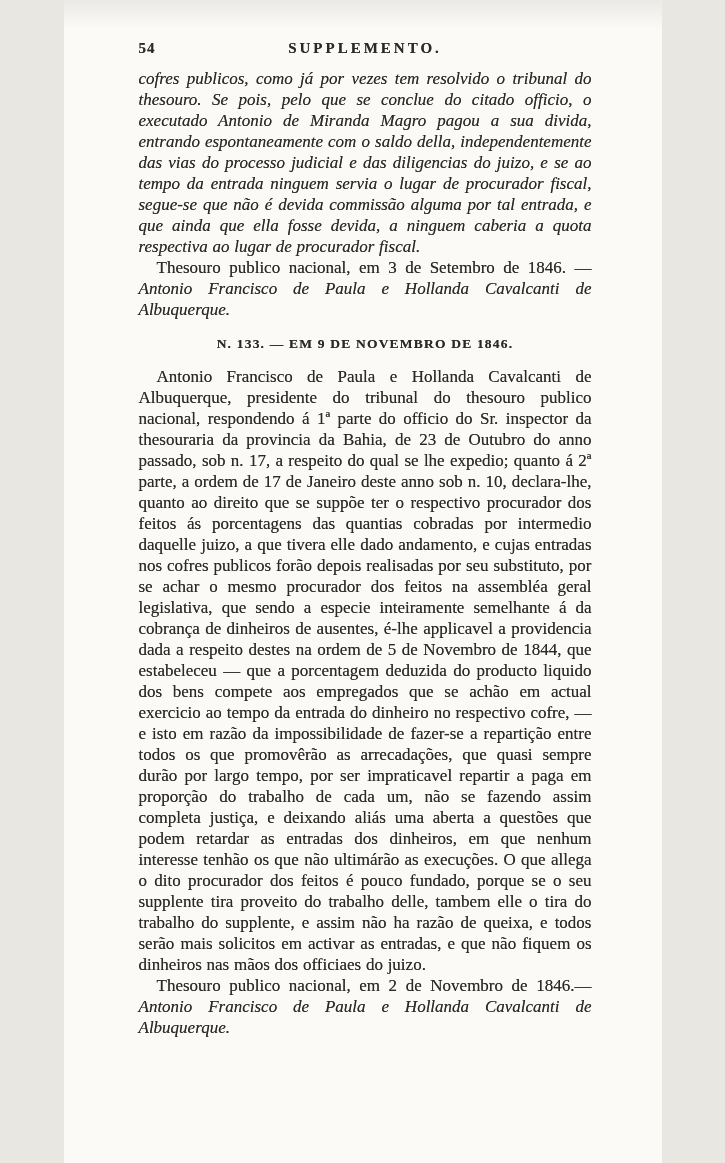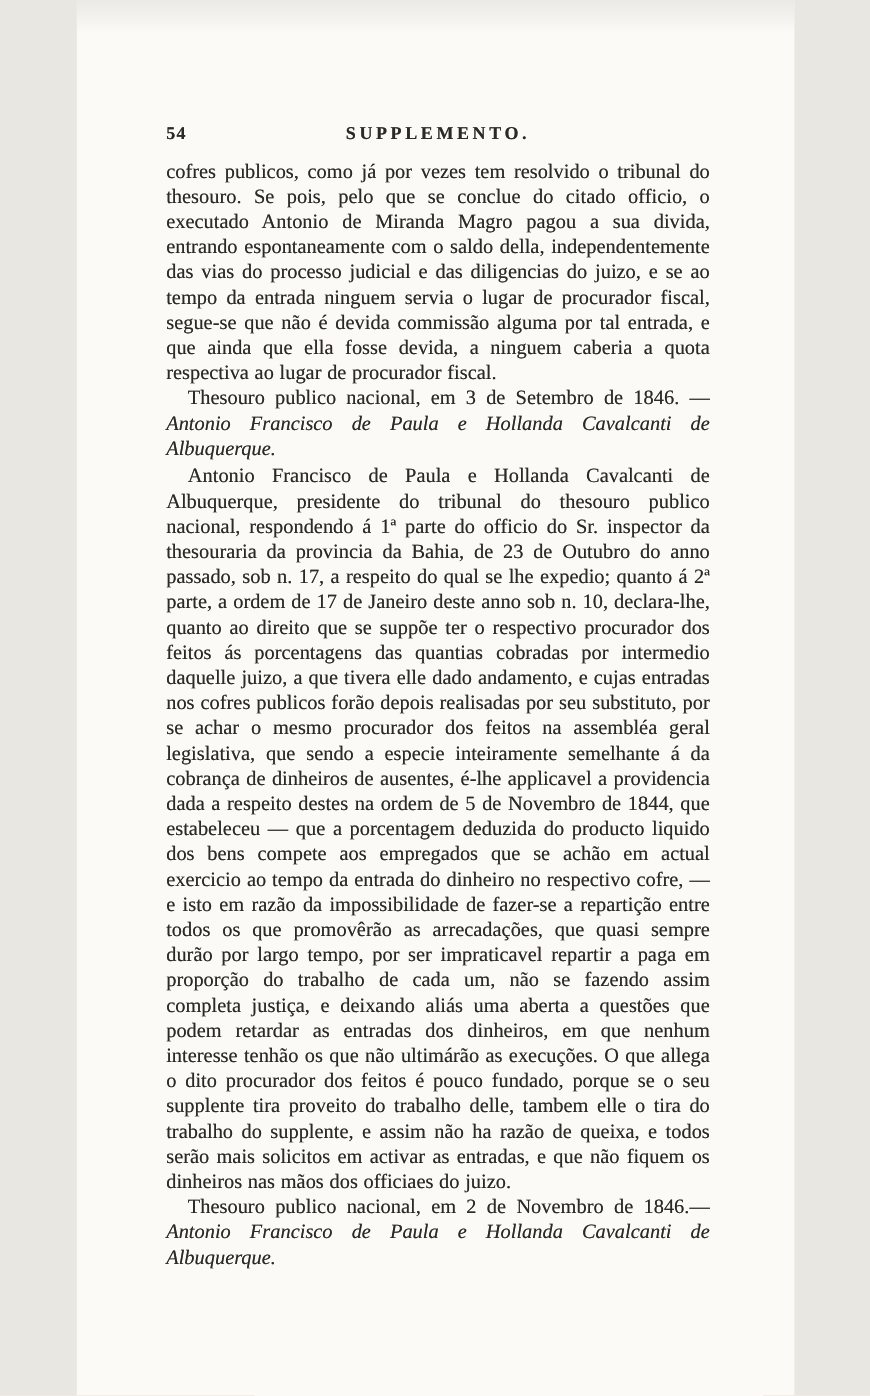--- a/index.html
+++ b/index.html
@@ -7,21 +7,21 @@
     padding: 0;
     background: #e9e7e2;
   }
   .page {
     position: relative;
     width: 598px;
     height: 1163px;
     margin: 0 auto;
     background: #fbfaf6;
     box-sizing: border-box;
-    padding: 104px 70px 40px 75px;
+    padding: 40px 70px 40px 75px;
     font-family: "Liberation Serif", "DejaVu Serif", serif;
     color: #2b2a26;
     overflow: hidden;
     text-shadow: 0 0 0.4px rgba(45,40,32,0.65);
   }
   .page::before {
     
     content: "";
     position: absolute;
     left: 0; top: 0; right: 0;
@@ -55,20 +55,21 @@
   .body-text {
     margin: 0;
     font-size: 17px;
     line-height: 21px;
     text-align: justify;
     text-indent: 18px;
     word-spacing: 0.5px;
   }
   .no-indent {
     text-indent: 0;
+    font-style: italic;
   }
   .italic {
     font-style: italic;
   }
   .section-heading {
     margin: 16px 0 14px 0;
     text-align: center;
     font-size: 13.5px;
     font-weight: bold;
     letter-spacing: 1.2px;
@@ -95,20 +96,21 @@
     <span class="page-number">54</span>
     <span class="running-title">SUPPLEMENTO.</span>
   </div>
 
   <p class="body-text no-indent">cofres publicos, como já por vezes tem resolvido o tribunal do thesouro. Se pois, pelo que se conclue do citado officio, o executado Antonio de Miranda Magro pagou a sua divida, entrando espontaneamente com o saldo della, independentemente das vias do processo judicial e das diligencias do juizo, e se ao tempo da entrada ninguem servia o lugar de procurador fiscal, segue-se que não é devida commissão alguma por tal entrada, e que ainda que ella fosse devida, a ninguem caberia a quota respectiva ao lugar de procurador fiscal.</p>
 
   <p class="body-text signature">
     <span>Thesouro publico nacional, em 3 de Setembro de 1846. — </span><span class="italic">Antonio Francisco de Paula e Hollanda Cavalcanti de Albuquerque.</span>
   </p>
 
+  <div class="section-heading">N. 133. — EM 9 DE NOVEMBRO DE 1846.</div>
 
 
   <p class="body-text">Antonio Francisco de Paula e Hollanda Cavalcanti de Albuquerque, presidente do tribunal do thesouro publico nacional, respondendo á 1ª parte do officio do Sr. inspector da thesouraria da provincia da Bahia, de 23 de Outubro do anno passado, sob n. 17, a respeito do qual se lhe expedio; quanto á 2ª parte, a ordem de 17 de Janeiro deste anno sob n. 10, declara-lhe, quanto ao direito que se suppõe ter o respectivo procurador dos feitos ás porcentagens das quantias cobradas por intermedio daquelle juizo, a que tivera elle dado andamento, e cujas entradas nos cofres publicos forão depois realisadas por seu substituto, por se achar o mesmo procurador dos feitos na assembléa geral legislativa, que sendo a especie inteiramente semelhante á da cobrança de dinheiros de ausentes, é-lhe applicavel a providencia dada a respeito destes na ordem de 5 de Novembro de 1844, que estabeleceu — que a porcentagem deduzida do producto liquido dos bens compete aos empregados que se achão em actual exercicio ao tempo da entrada do dinheiro no respectivo cofre, — e isto em razão da impossibilidade de fazer-se a repartição entre todos os que promovêrão as arrecadações, que quasi sempre durão por largo tempo, por ser impraticavel repartir a paga em proporção do trabalho de cada um, não se fazendo assim completa justiça, e deixando aliás uma aberta a questões que podem retardar as entradas dos dinheiros, em que nenhum interesse tenhão os que não ultimárão as execuções. O que allega o dito procurador dos feitos é pouco fundado, porque se o seu supplente tira proveito do trabalho delle, tambem elle o tira do trabalho do supplente, e assim não ha razão de queixa, e todos serão mais solicitos em activar as entradas, e que não fiquem os dinheiros nas mãos dos officiaes do juizo.</p>
 
   <p class="body-text signature">
     <span>Thesouro publico nacional, em 2 de Novembro de 1846.—</span><span class="italic">Antonio Francisco de Paula e Hollanda Cavalcanti de Albuquerque.</span>
   </p>
 
 </div>
 

